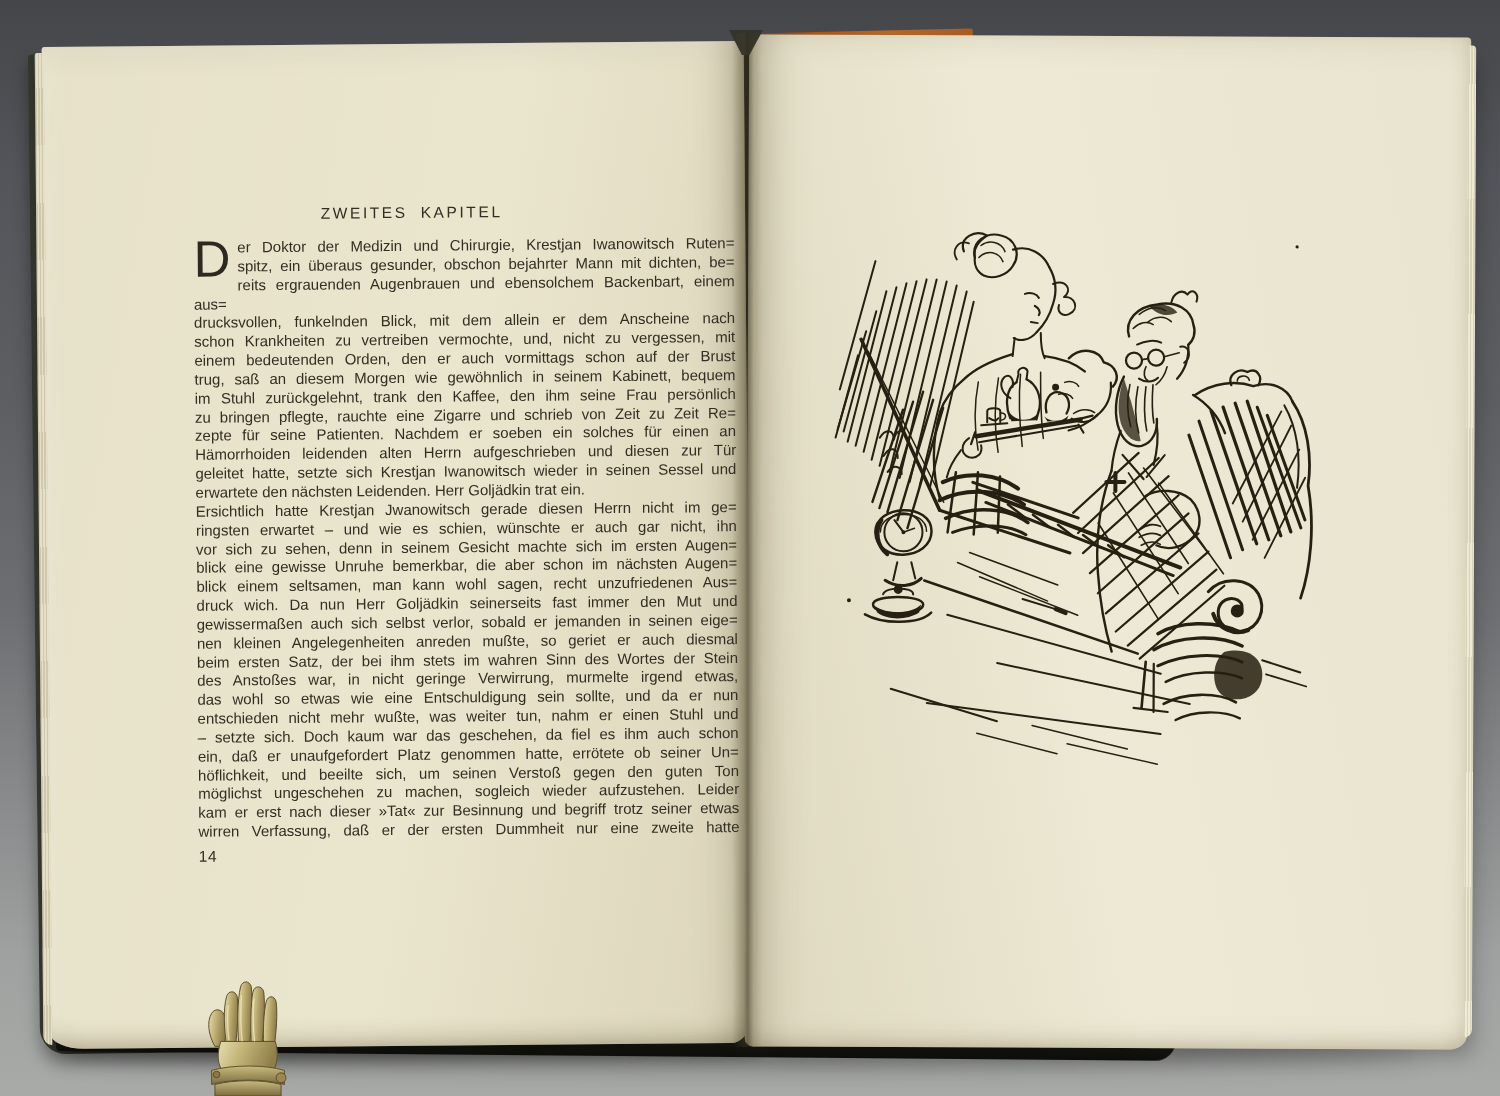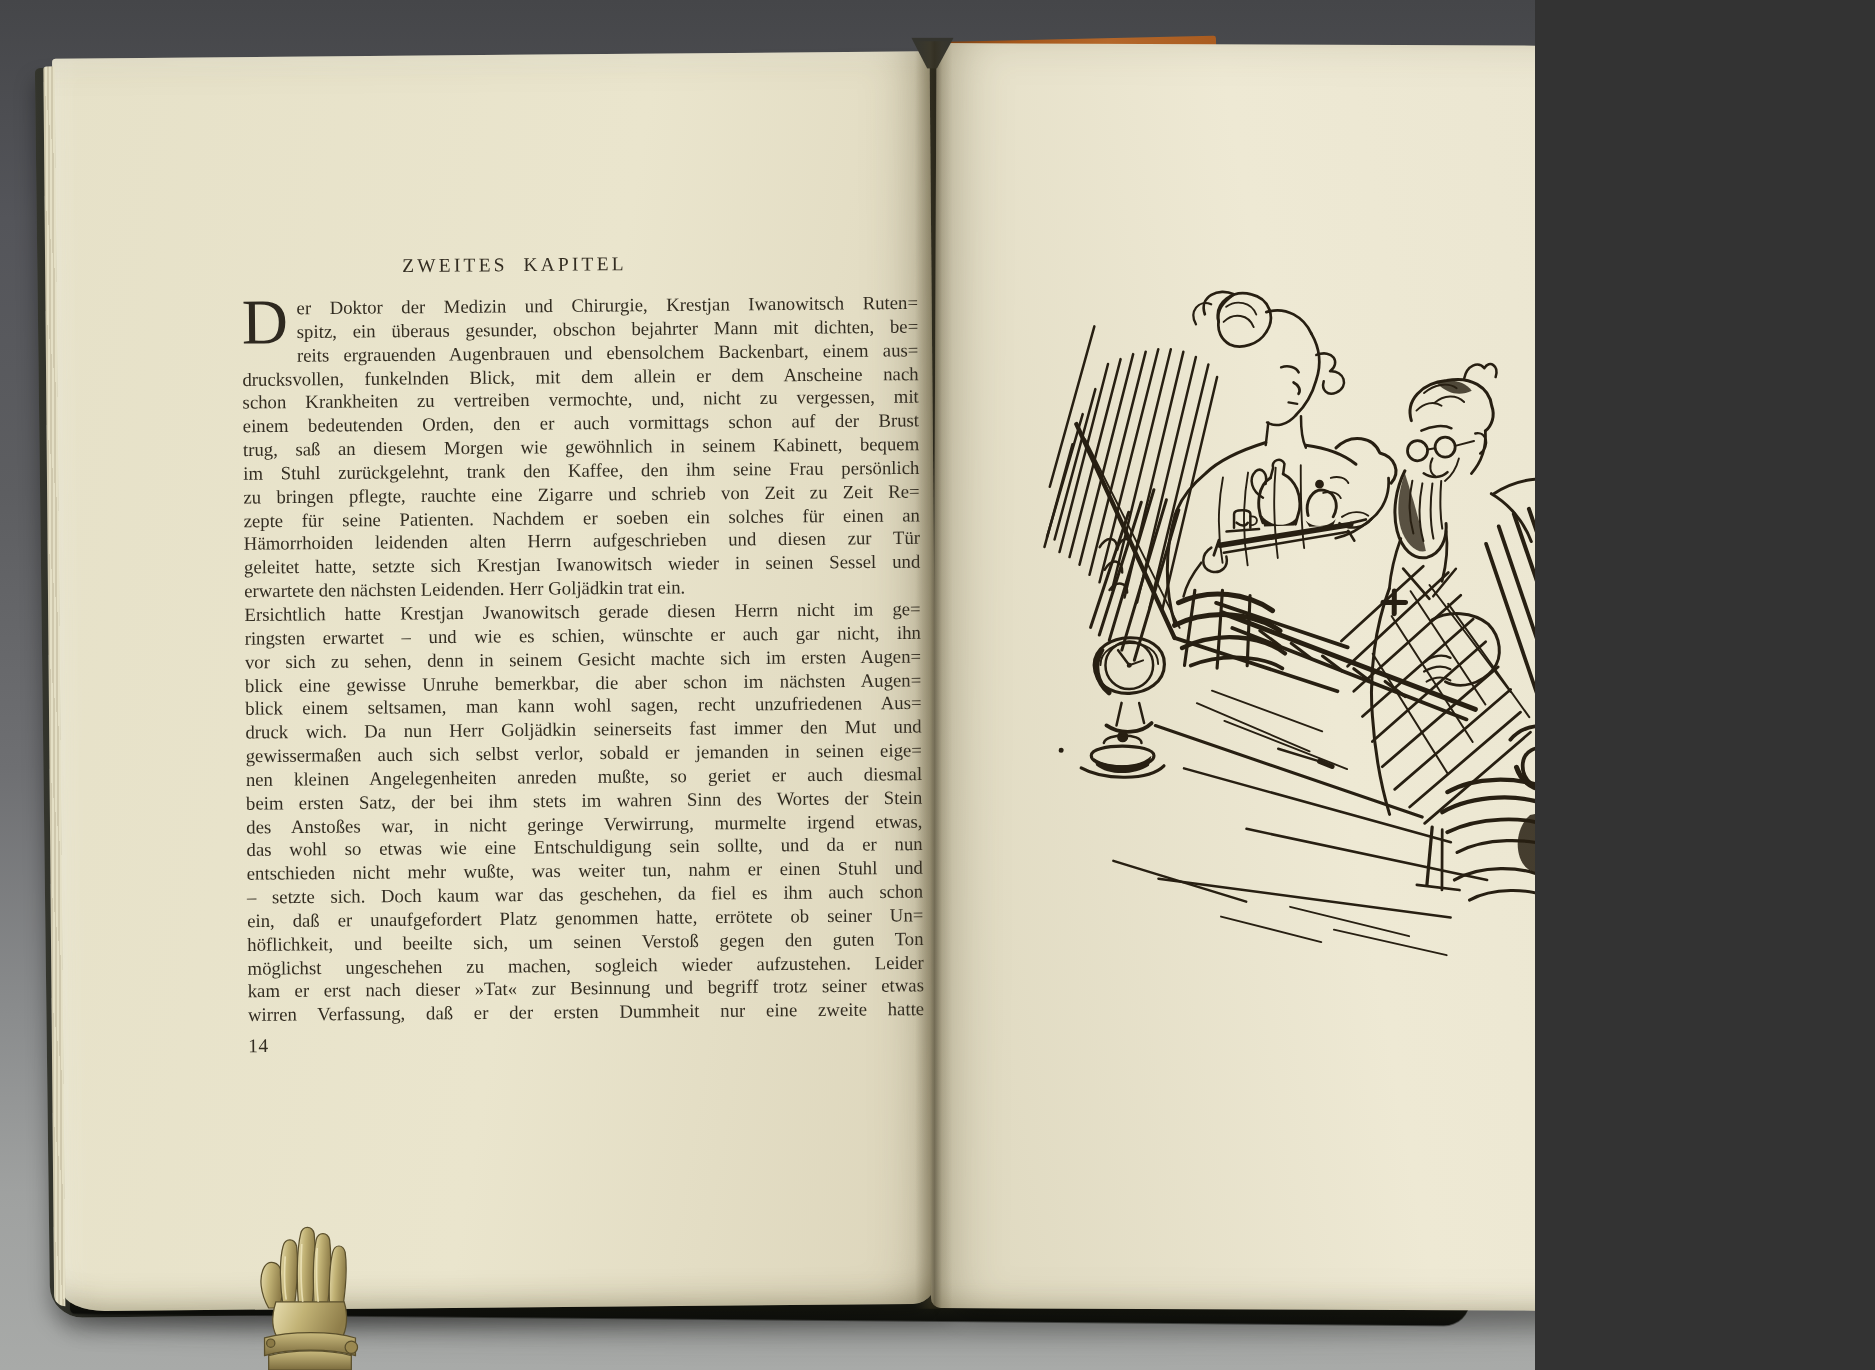--- a/index.html
+++ b/index.html
@@ -1,17 +1,17 @@
 <!DOCTYPE html>
 <html><head>
 <meta charset="utf-8">
 <style>
   html,body{margin:0;padding:0;background:#333;}
-  .scene{position:relative;width:1228px;height:1096px;overflow:hidden;
-    font-family:Liberation Serif, serif;
+  .scene{position:relative;width:1500px;height:1096px;overflow:hidden;
+    font-family:Liberation Sans, sans-serif;
     background:linear-gradient(180deg,#454649 0%,#54555a 16%,#5d5e61 36%,#6e6f72 56%,#8a8c8d 74%,#9fa1a0 87%,#a8aaa8 100%);}
   .book-shadow{position:absolute;left:60px;top:1036px;width:1360px;height:30px;
     background:rgba(25,25,22,.4);filter:blur(12px);border-radius:50%;}
   .cover{position:absolute;left:34px;top:50px;width:724px;height:1000px;
     background:linear-gradient(90deg,#34352d 0%,#1e1f18 6%,#25261f 100%);
     transform:rotate(-0.7deg);border-radius:4px 0 10px 26px;
     box-shadow:0 10px 16px rgba(0,0,0,.35);}
   .book-edge-bottom{position:absolute;left:56px;top:1030px;width:1120px;height:26px;
     background:linear-gradient(180deg,#2c2d26,#15160f 60%,#0e0f0b);
     transform:rotate(0.5deg);border-radius:6px 10px 40px 8px;filter:blur(.6px);}

